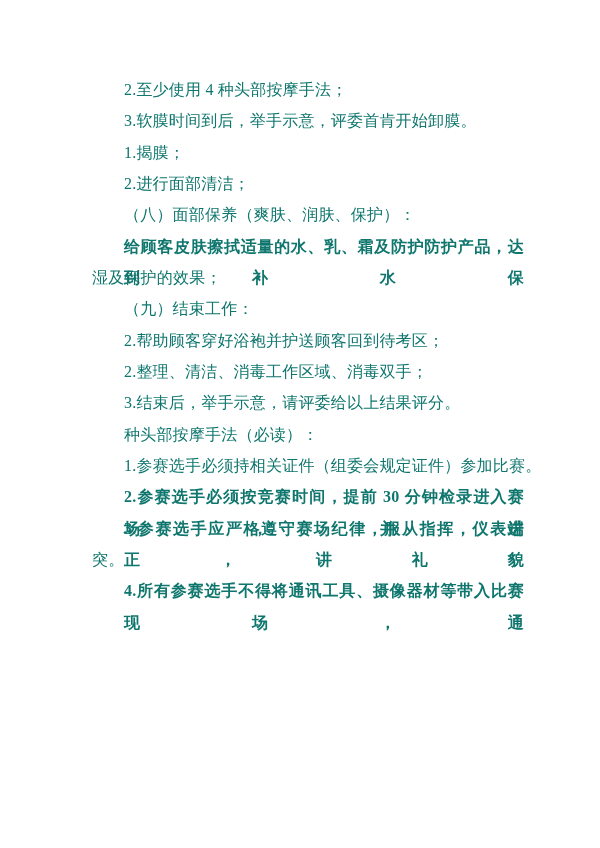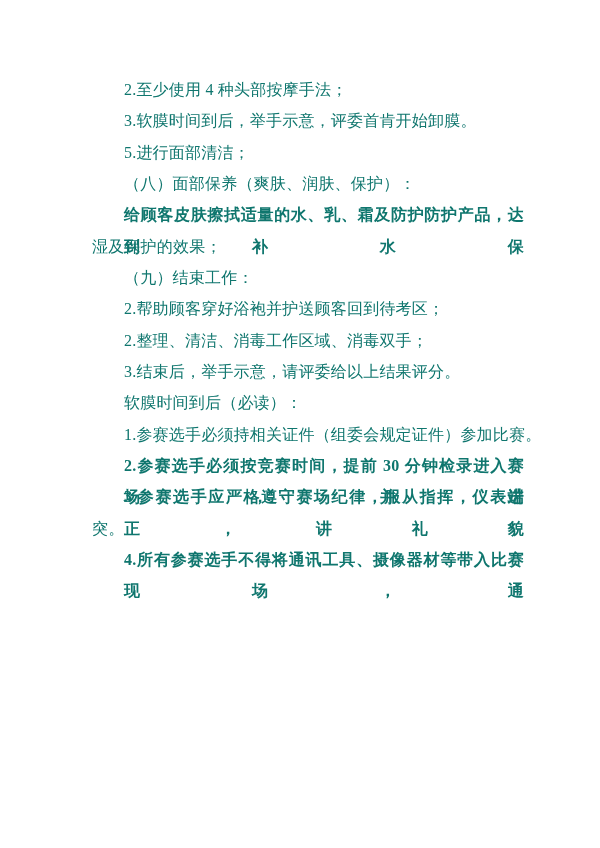--- a/index.html
+++ b/index.html
@@ -41,28 +41,29 @@
     font-weight: bold;
   }
 </style>
 </head>
 <body>
 
 <div class="page">
   <div class="text-block">
     <div class="line indent">2.至少使用 4 种头部按摩手法；</div>
     <div class="line indent">3.软膜时间到后，举手示意，评委首肯开始卸膜。</div>
-    <div class="line indent">5.进行面部清洁；</div>
+    <div class="line indent">1.揭膜；</div>
+    <div class="line indent">2.进行面部清洁；</div>
     <div class="line indent">（八）面部保养（爽肤、润肤、保护）：</div>
     <div class="line indent fill">给顾客皮肤擦拭适量的水、乳、霜及防护防护产品，达到补水保</div>
     <div class="line">湿及保护的效果；</div>
     <div class="line indent">（九）结束工作：</div>
     <div class="line indent">2.帮助顾客穿好浴袍并护送顾客回到待考区；</div>
     <div class="line indent">2.整理、清洁、消毒工作区域、消毒双手；</div>
     <div class="line indent">3.结束后，举手示意，请评委给以上结果评分。</div>
-    <div class="line indent">软膜时间到后（必读）：</div>
+    <div class="line indent">种头部按摩手法（必读）：</div>
     <div class="line indent">1.参赛选手必须持相关证件（组委会规定证件）参加比赛。</div>
     <div class="line indent fill">2.参赛选手必须按竞赛时间，提前 30 分钟检录进入赛场，并进</div>
     <div class="line indent fill">3.参赛选手应严格遵守赛场纪律，服从指挥，仪表端正，讲礼貌</div>
     <div class="line">突。</div>
     <div class="line indent fill">4.所有参赛选手不得将通讯工具、摄像器材等带入比赛现场，通</div>
   </div>
 </div>
 
 </body></html>

